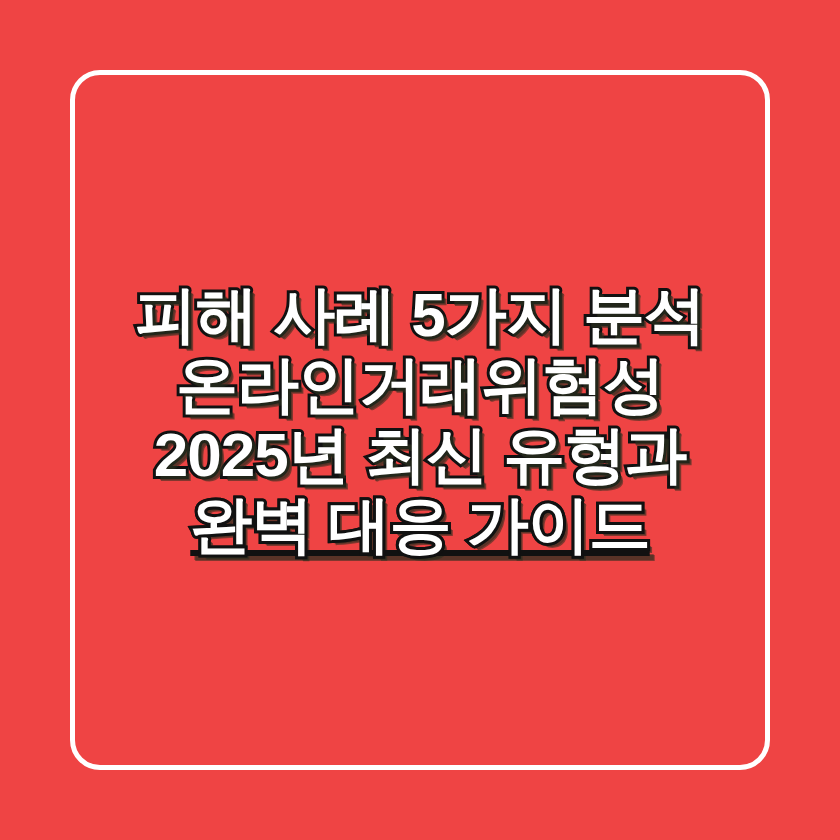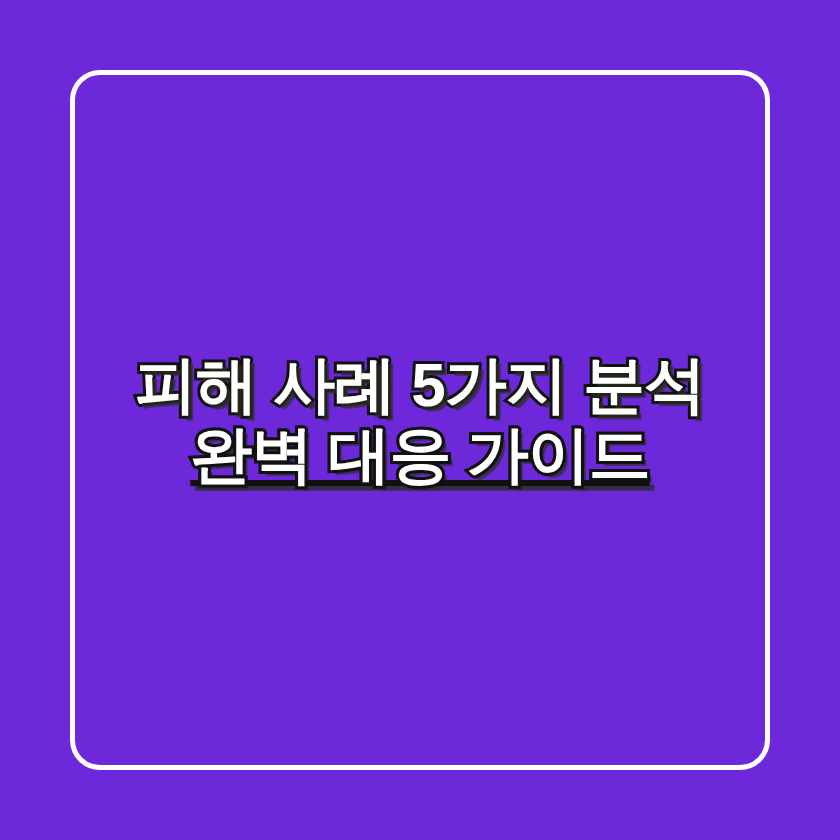--- a/index.html
+++ b/index.html
@@ -62,22 +62,24 @@
     -webkit-text-stroke: 6px #111111;
     paint-order: stroke fill;
     text-shadow:
       5px 5px 0 rgba(40, 45, 30, 0.55),
       4px 4px 0 rgba(40, 45, 30, 0.45);
   }
 </style>
 </head>
 <body>
 
-<div id="thumbnail-canvas" style="background: #6d28d9;">
+<div id="thumbnail-canvas" style="background: #ef4444;">
 
   <div id="decorative-frame" style="border: 5px solid rgb(255, 255, 255); border-radius: 30px;"></div>
 
   <div id="title-block">
     <span class="title-line" style="color: rgb(255, 255, 255); -webkit-text-stroke-color: rgb(17, 17, 17);">피해 사례 5가지 분석</span>
+    <span class="title-line" style="color: rgb(255, 255, 255); -webkit-text-stroke-color: rgb(17, 17, 17);">온라인거래위험성</span>
+    <span class="title-line" style="color: rgb(255, 255, 255); -webkit-text-stroke-color: rgb(17, 17, 17);">2025년 최신 유형과</span>
     <span class="title-line" style="color: rgb(255, 255, 255); text-decoration: underline; -webkit-text-stroke-color: rgb(17, 17, 17);">완벽 대응 가이드</span>
   </div>
 
 </div>
 
 </body></html>

